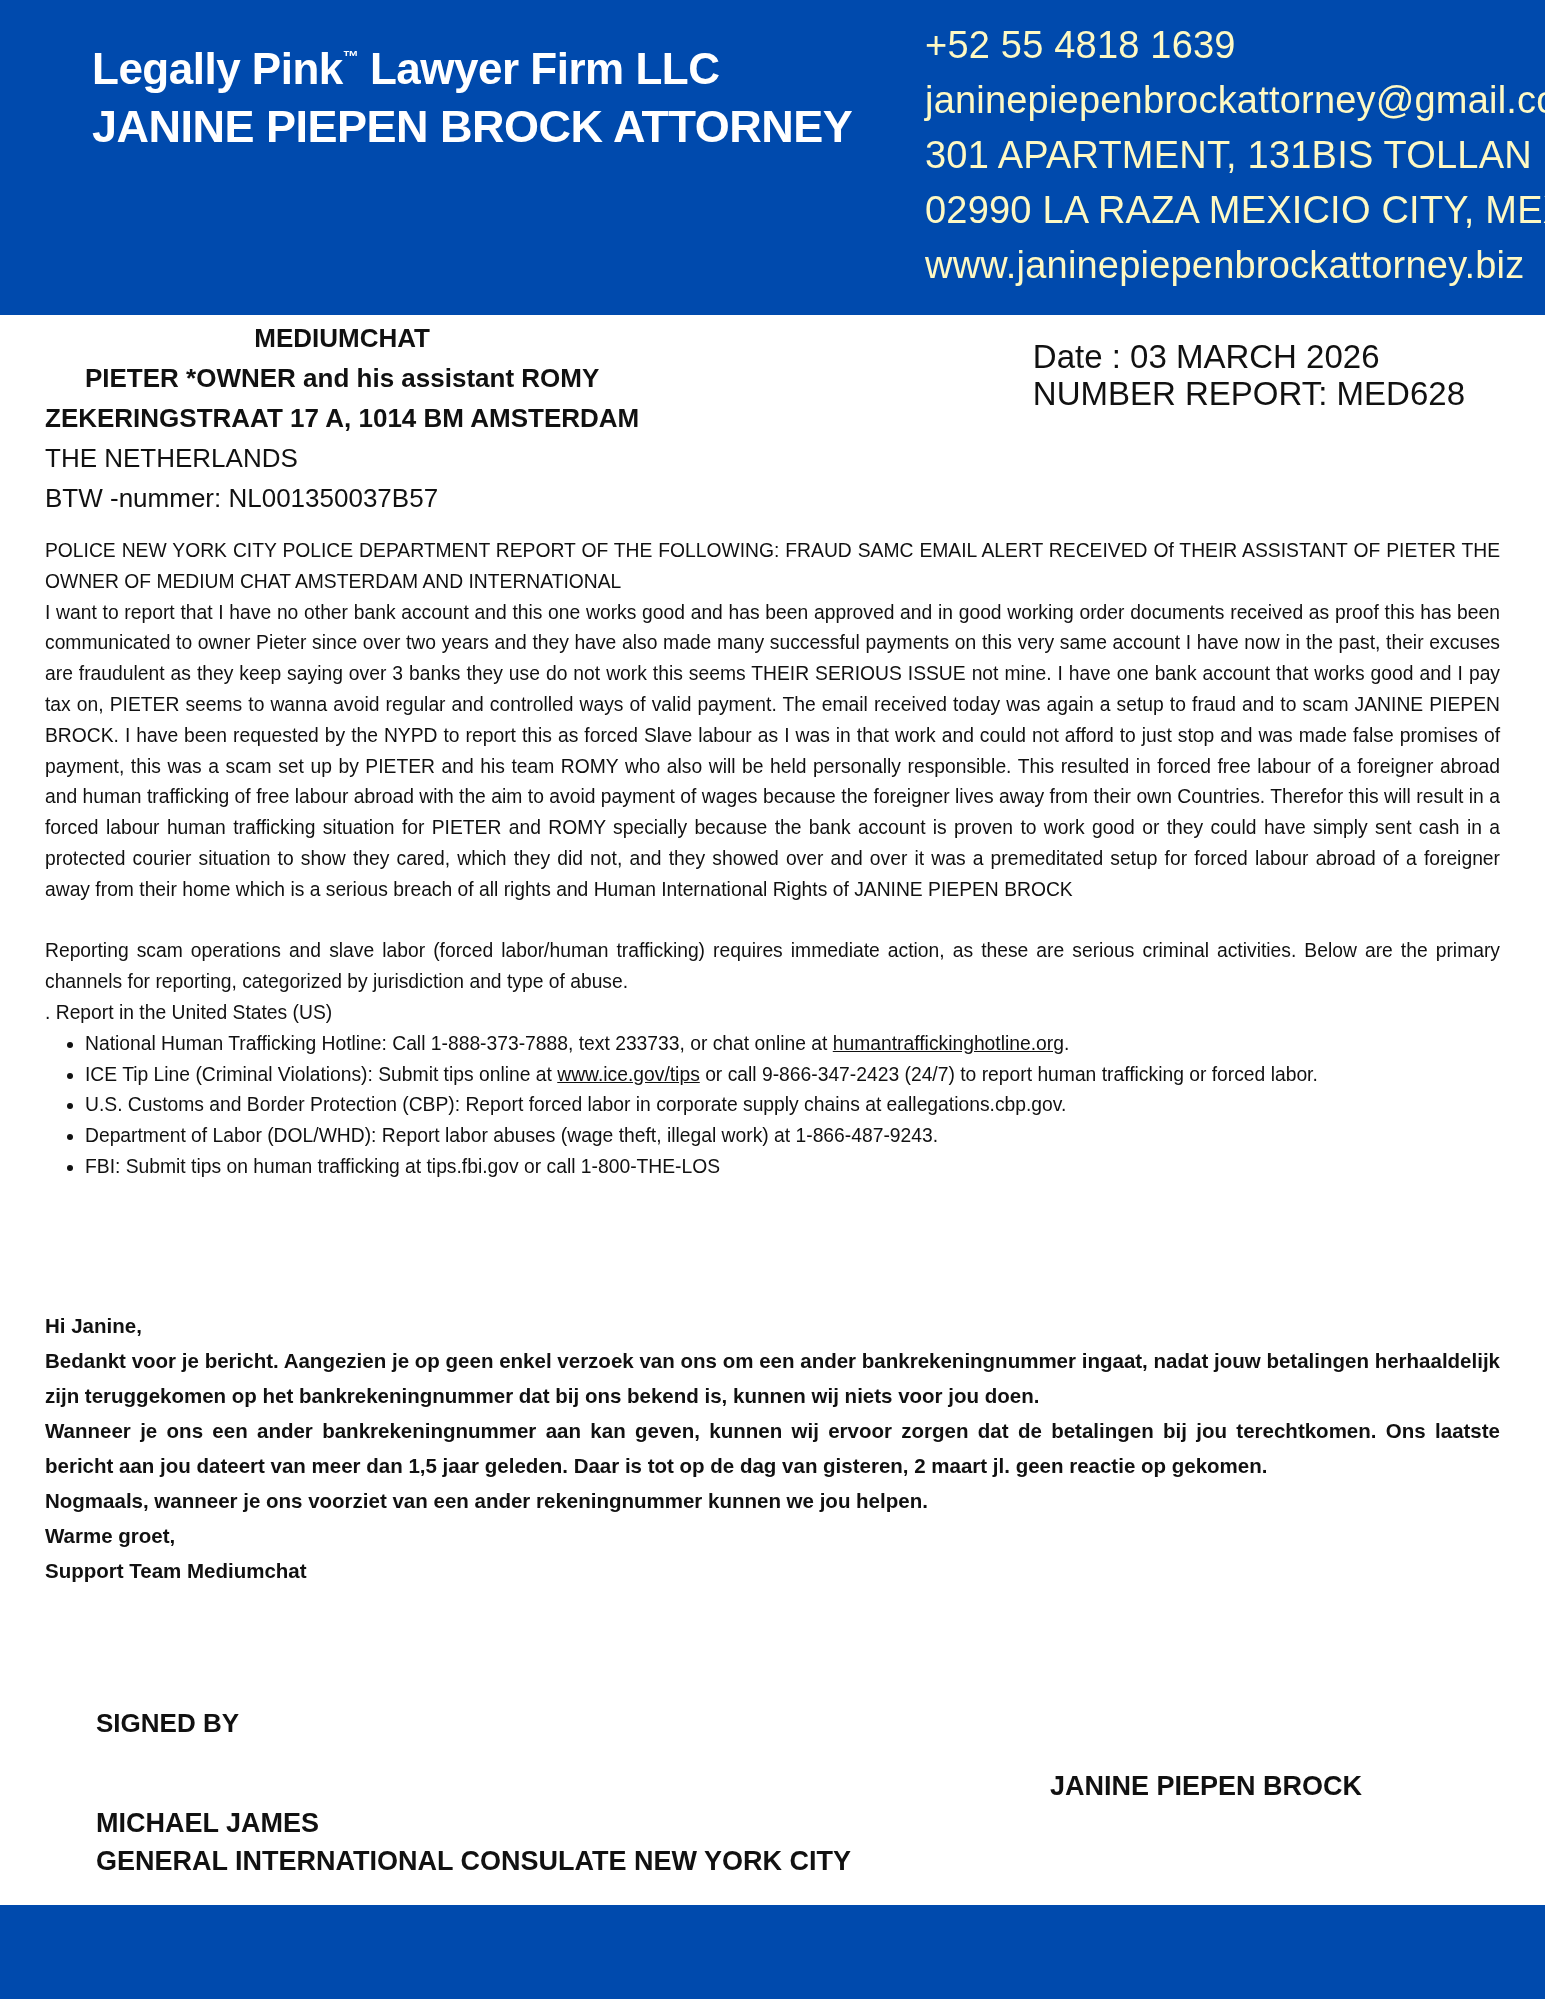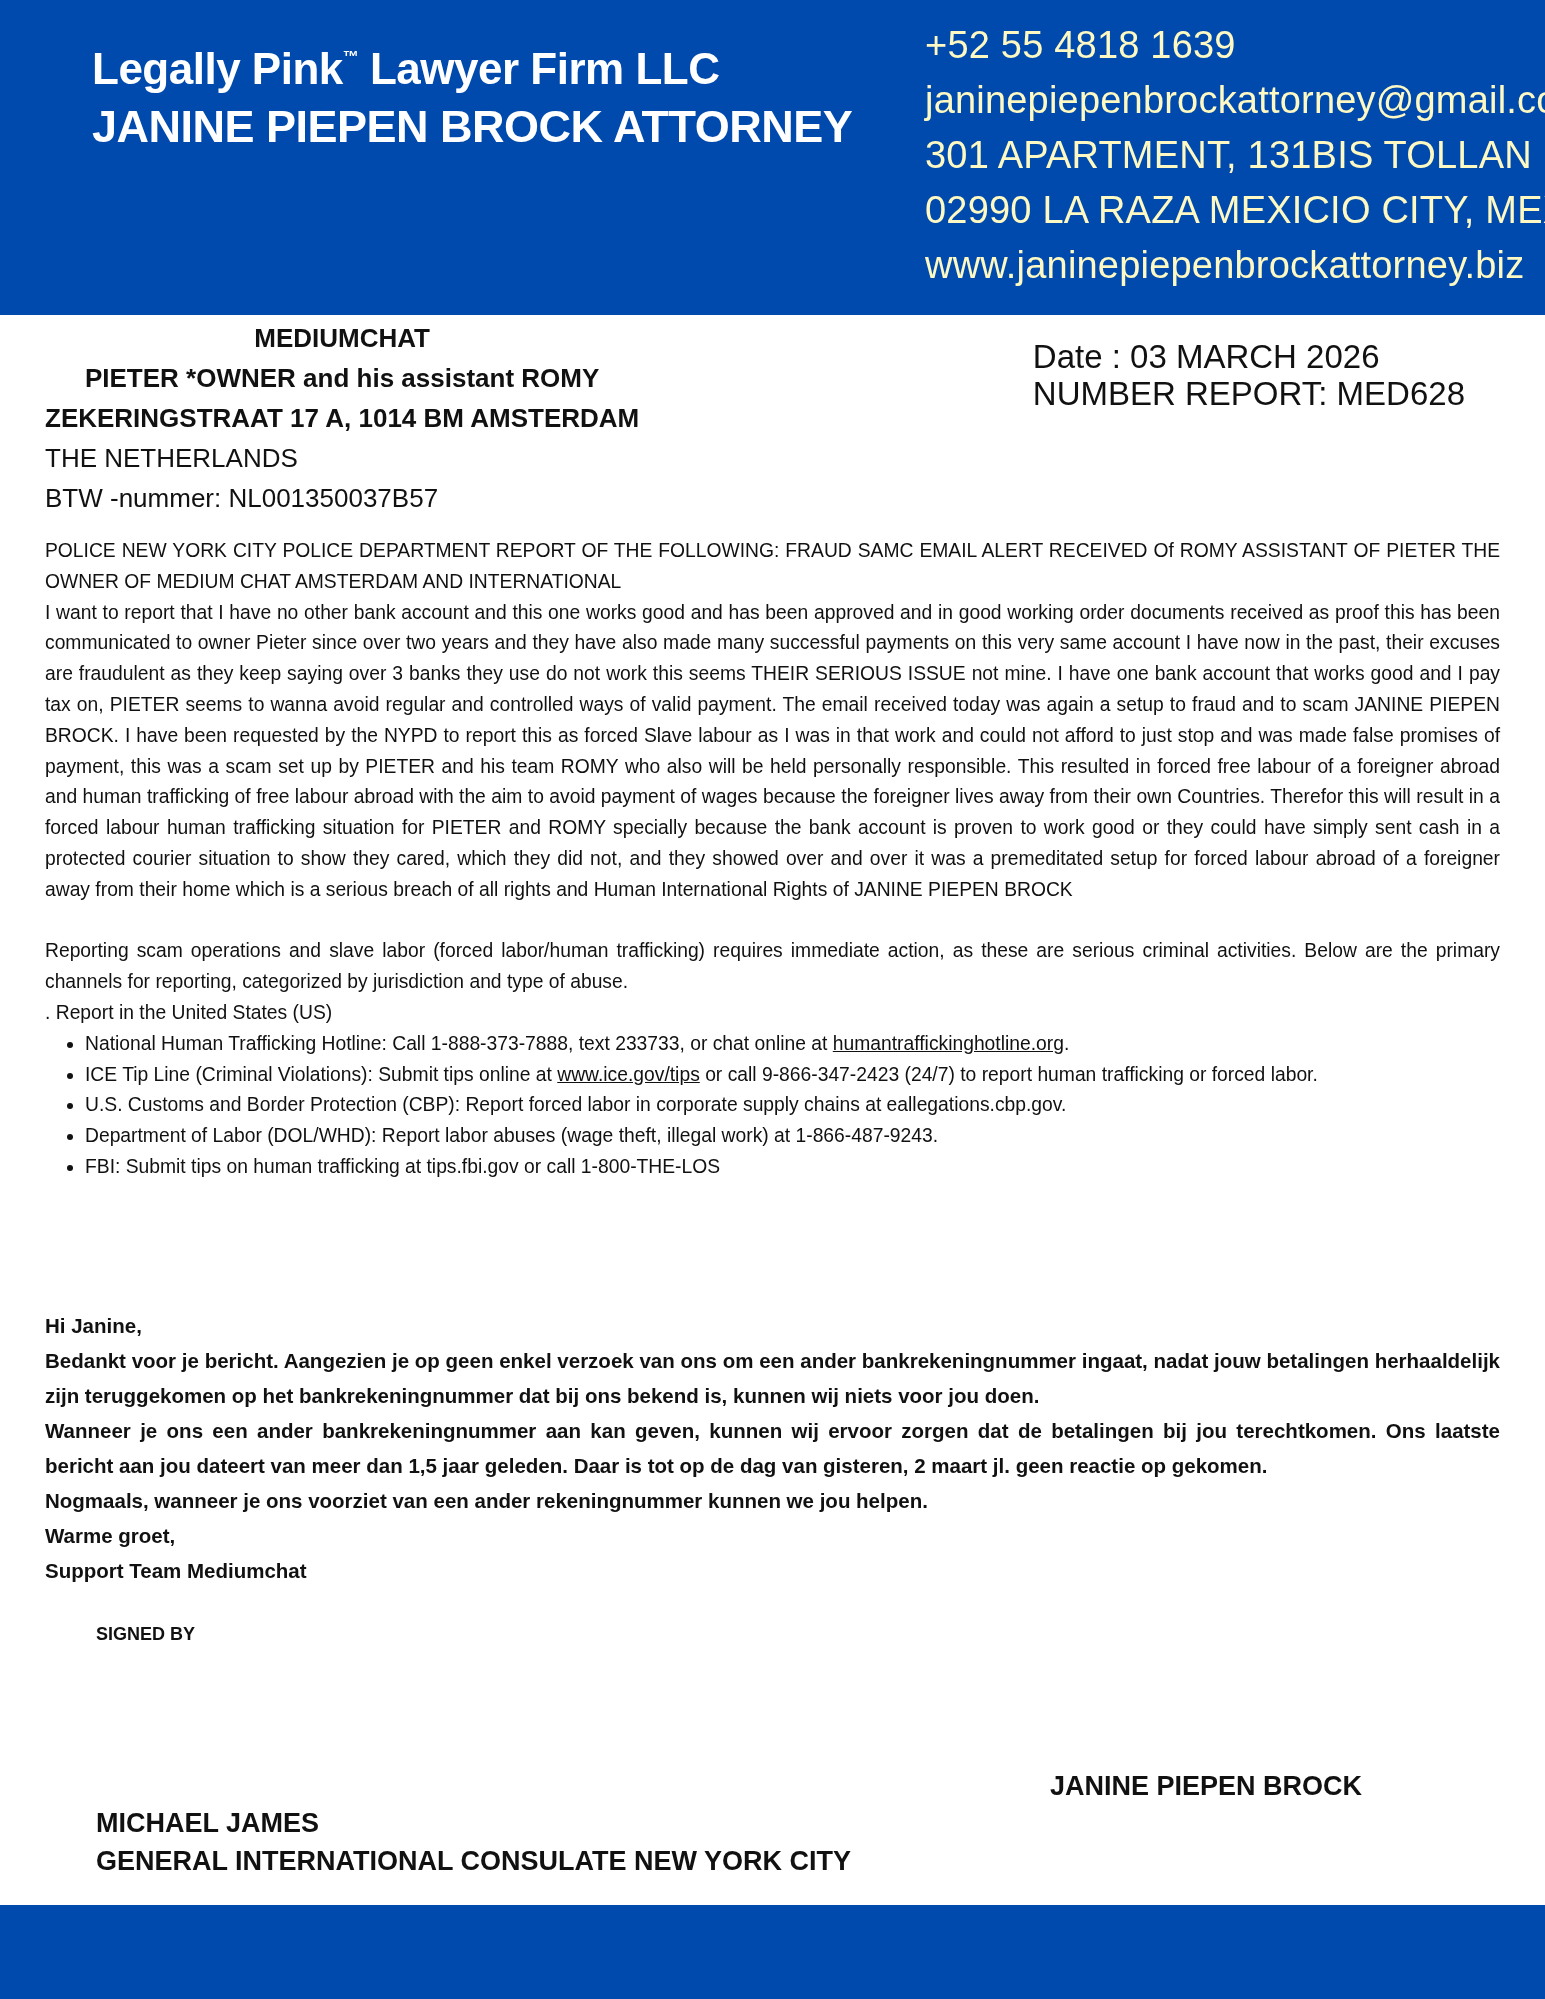--- a/index.html
+++ b/index.html
@@ -45,22 +45,22 @@
   .body-text li { margin: 0; text-align: justify; }
   .body-text a, .link { color: #111111; text-decoration: underline; }
 
   .email {
     position: absolute; left: 45px; top: 1308px; width: 1455px;
     font-weight: bold; font-size: 20.5px; line-height: 35px; text-align: justify;
   }
   .email p { margin: 0; }
 
   .signed-label {
-    position: absolute; left: 96px; top: 1624px;
-    font-weight: bold; font-size: 18px;
+    position: absolute; left: 96px; top: 1708px;
+    font-weight: bold; font-size: 26px;
   }
   .sig-left {
     position: absolute; left: 96px; top: 1804px; line-height: 38px;
     font-weight: bold; font-size: 27px; white-space: nowrap;
   }
   .sig-right {
     position: absolute; left: 1050px; top: 1766px; line-height: 40px;
     font-weight: bold; font-size: 27px; white-space: nowrap;
   }
   .footer {
@@ -92,21 +92,21 @@
   <div class="n">THE NETHERLANDS</div>
   <div class="n">BTW -nummer: NL001350037B57</div>
 </div>
 
 <div class="meta">
   <div>Date  : 03 MARCH 2026</div>
   <div>NUMBER REPORT: MED628</div>
 </div>
 
 <div class="body-text">
-  <p>POLICE NEW YORK CITY POLICE DEPARTMENT REPORT OF THE FOLLOWING: FRAUD SAMC EMAIL ALERT RECEIVED Of ROMY ASSISTANT OF PIETER THE OWNER OF MEDIUM CHAT AMSTERDAM AND INTERNATIONAL</p>
+  <p>POLICE NEW YORK CITY POLICE DEPARTMENT REPORT OF THE FOLLOWING: FRAUD SAMC EMAIL ALERT RECEIVED Of THEIR ASSISTANT OF PIETER THE OWNER OF MEDIUM CHAT AMSTERDAM AND INTERNATIONAL</p>
   <p>I want to report that I have no other bank account and this one works good and has been approved and in good working order documents received as proof this has been communicated to owner Pieter since over two years and they have also made many successful payments on this very same account I have now in the past, their excuses are fraudulent as they keep saying over 3 banks they use do not work this seems THEIR SERIOUS ISSUE not mine. I have one bank account that works good and I pay tax on, PIETER seems to wanna avoid regular and controlled ways of valid payment. The email received today was again a setup to fraud and to scam JANINE PIEPEN BROCK. I have been requested by the NYPD to report this as forced Slave labour as I was in that work and could not afford to just stop and was made false promises of payment, this was a scam set up by PIETER and his team ROMY who also will be held personally responsible. This resulted in forced free labour of a foreigner abroad and human trafficking of free labour abroad with the aim to avoid payment of wages because the foreigner lives away from their own Countries. Therefor this will result in a forced labour human trafficking situation for PIETER and ROMY specially because the bank account is proven to work good or they could have simply sent cash in a protected courier situation to show they cared, which they did not, and they showed over and over it was a premeditated setup for forced labour abroad of a foreigner away from their home which is a serious breach of all rights and Human International Rights of JANINE PIEPEN BROCK</p>
   <div class="gap"></div>
   <p>Reporting scam operations and slave labor (forced labor/human trafficking) requires immediate action, as these are serious criminal activities. Below are the primary channels for reporting, categorized by jurisdiction and type of abuse.</p>
   <p>. Report in the United States (US)</p>
   <ul>
     <li><span>National Human Trafficking Hotline: Call 1-888-373-7888, text 233733, or chat online at </span><a>humantraffickinghotline.org</a><span>.</span></li>
     <li><span>ICE Tip Line (Criminal Violations): Submit tips online at </span><a>www.ice.gov/tips</a><span> or call 9-866-347-2423 (24/7) to report human trafficking or forced labor.</span></li>
     <li><span>U.S. Customs and Border Protection (CBP): Report forced labor in corporate supply chains at eallegations.cbp.gov.</span></li>
     <li><span>Department of Labor (DOL/WHD): Report labor abuses (wage theft, illegal work) at 1-866-487-9243.</span></li>
     <li><span>FBI: Submit tips on human trafficking at tips.fbi.gov or call 1-800-THE-LOS</span></li>

